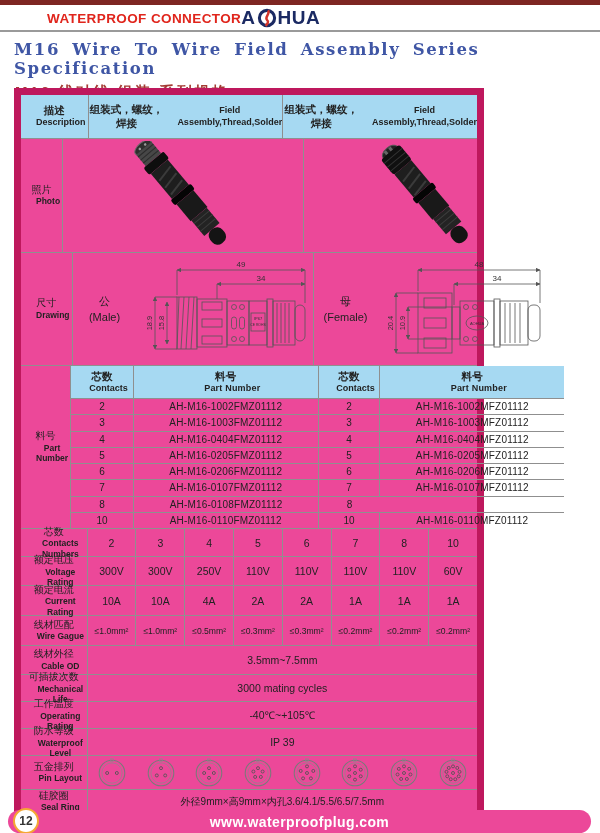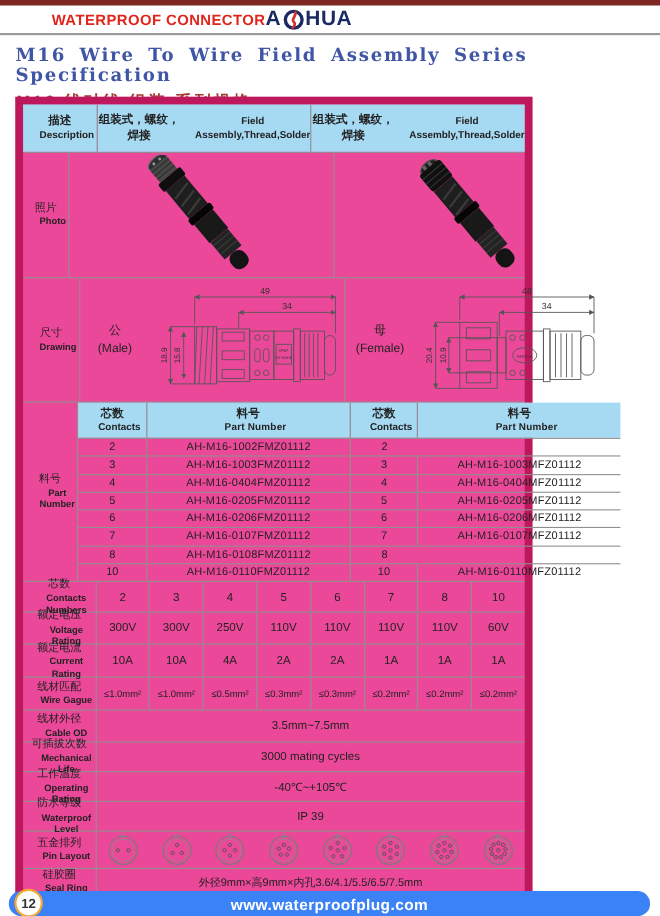--- a/index.html
+++ b/index.html
@@ -46,21 +46,21 @@
   .sc.small{ font-size:8.6px; }
   .span-cell{ width:494px; font-size:10.5px; }
   .pin-cells{ display:flex; width:494px; align-items:center; }
   .pin-slot{ flex:1 1 0; display:flex; align-items:center; justify-content:center; }
 
   .draw-cell{ gap:4px; }
   .sexlab{ width:64px; text-align:center; font-size:11px; line-height:1.5; color:#222; }
 
   .footer{
     position:absolute; left:8px; top:810px; width:583px; height:23px;
-    background:#3b82f6; border-radius:12px; display:flex; align-items:center; justify-content:center;
+    background:#ec4899; border-radius:12px; display:flex; align-items:center; justify-content:center;
   }
   .pagenum{
     position:absolute; left:5px; top:-2px; width:26px; height:26px; background:#fff;
     border:2px solid #f5a733; border-radius:50%; display:flex; align-items:center; justify-content:center;
     font-weight:bold; font-size:12px; color:#333;
   }
   .url{ color:#fff; font-weight:bold; font-size:14px; letter-spacing:.4px; }
   svg text{ font-family:"Liberation Sans",sans-serif; }
 </style>
 </head>
@@ -292,20 +292,21 @@
           <div class="td pp th label-col" style="width:185px">
             <span class="cn">料号</span>
             <span class="en">Part Number</span>
           </div>
         </div>
         <div class="pn-body">
           <div class="pn-row">
               <div class="td pc">2</div>
               <div class="td pp">AH-M16-1002FMZ01112</div>
               <div class="td pc">2</div>
+              <div class="td pp">AH-M16-1002MFZ01112</div>
             </div>
           <div class="pn-row">
               <div class="td pc">3</div>
               <div class="td pp">AH-M16-1003FMZ01112</div>
               <div class="td pc">3</div>
               <div class="td pp">AH-M16-1003MFZ01112</div>
             </div>
           <div class="pn-row">
               <div class="td pc">4</div>
               <div class="td pp">AH-M16-0404FMZ01112</div>

